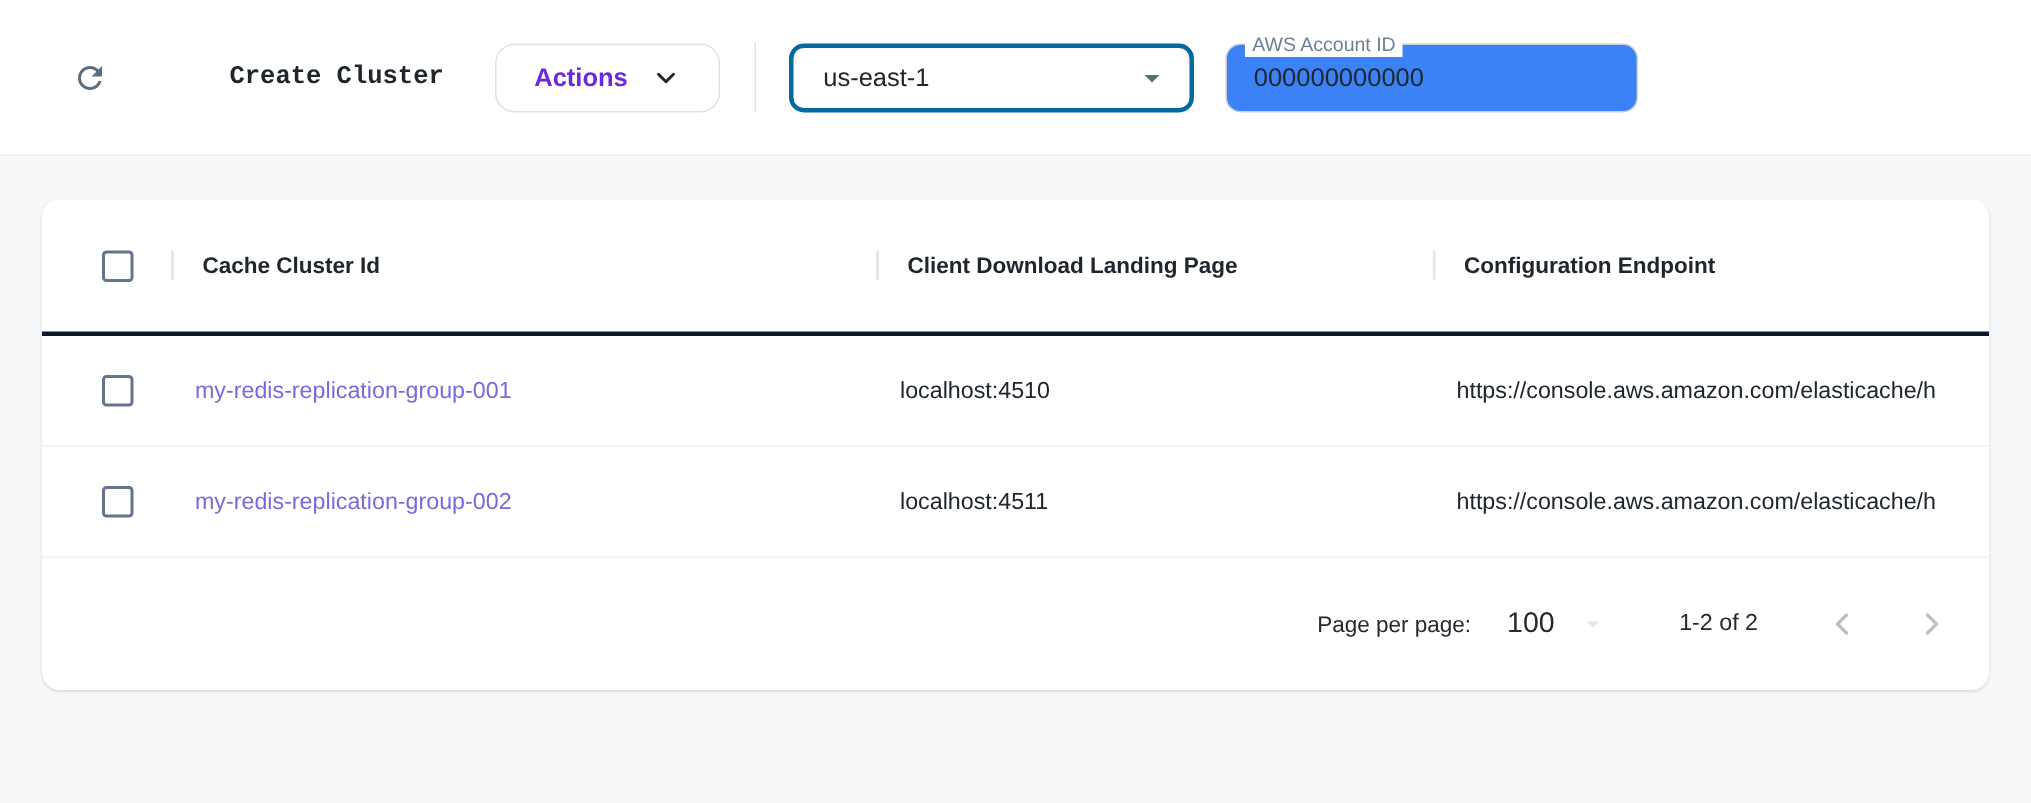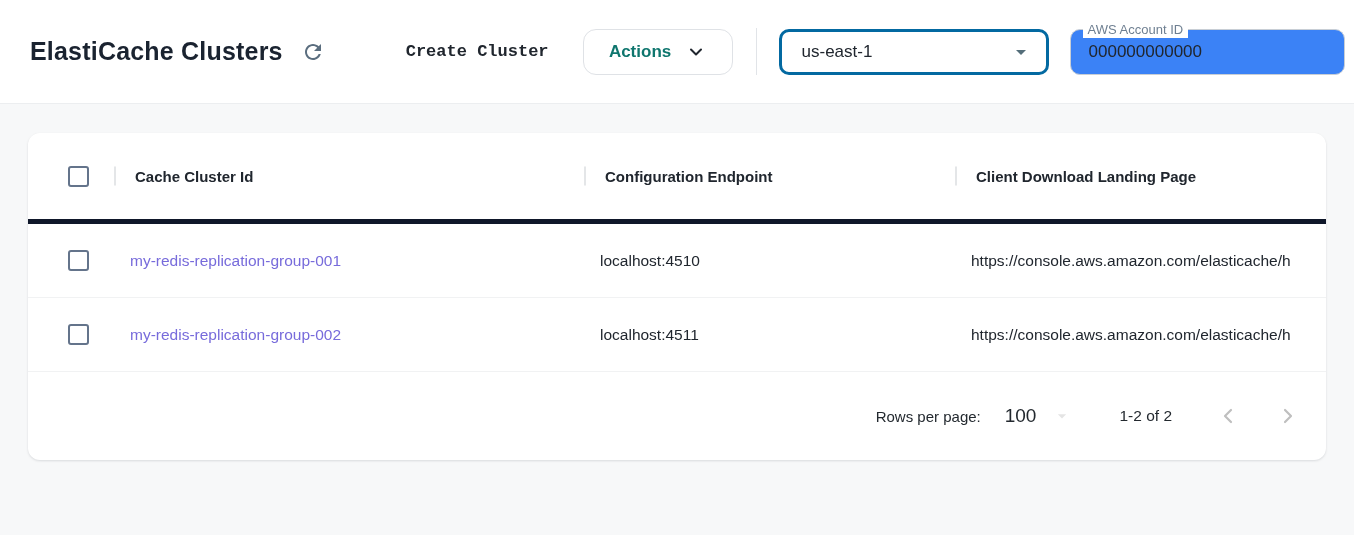--- a/index.html
+++ b/index.html
@@ -48,21 +48,21 @@
     margin-left:34px;
     width:150px; height:46px;
     background:#fff;
     border:1px solid #dfe2e6;
     border-radius:13px;
     display:flex; align-items:center; justify-content:center;
     gap:15px;
     font-family:inherit;
     font-size:17px;
     font-weight:600;
-    color:#0f766e;
+    color:#6d28d9;
     cursor:pointer;
   }
   .vdivider {
     margin-left:23px;
     width:1px; height:47px;
     background:#e1e4e8;
   }
   .region-select {
     margin-left:22px;
     width:270px; height:46px;
@@ -111,21 +111,21 @@
     background:#ffffff;
     border-radius:12px;
     box-shadow:0 1px 2px rgba(16,24,40,.05), 0 1px 3px rgba(16,24,40,.08);
     overflow:hidden;
   }
   .grid-row {
     display:grid;
     grid-template-columns:86px 470px 371px 371px;
     align-items:center;
   }
-  .thead { height:91px; border-bottom:5px solid #0f172a; }
+  .thead { height:91px; border-bottom:3px solid #0f172a; }
   .trow  { height:74px; border-bottom:1px solid #f1f2f3; }
   .trow:last-of-type { height:73px; }
 
   .cb-cell { display:flex; justify-content:flex-start; padding-left:40px; }
   .checkbox {
     width:21px; height:21px;
     border:2px solid #64748b;
     border-radius:3px;
     background:#fff;
     cursor:pointer;
@@ -187,21 +187,20 @@
     width:24px; height:24px;
     border:none; background:transparent;
     display:flex; align-items:center; justify-content:center;
     cursor:default;
   }
 </style>
 </head>
 <body>
 
 <div class="topbar">
-  <div class="page-title">ElastiCache Clusters</div>
 
   <button class="refresh-btn">
     <span style="display:flex">
       <svg width="24" height="24" viewBox="0 0 24 24" fill="#5b6e7f">
         <path d="M17.65 6.35C16.2 4.9 14.21 4 12 4c-4.42 0-7.99 3.58-8 8s3.57 8 8 8c3.73 0 6.84-2.55 7.73-6h-2.08c-.82 2.33-3.04 4-5.65 4-3.31 0-6-2.69-6-6s2.69-6 6-6c1.66 0 3.14.69 4.22 1.78L13 11h7V4l-2.35 2.35z"></path>
       </svg>
     </span>
   </button>
 
   <button class="create-cluster">Create Cluster</button>
@@ -232,22 +231,22 @@
   </div>
 </div>
 
 <div class="card">
 
   <div class="grid-row thead">
     <div class="cb-cell">
       <div class="checkbox"></div>
     </div>
     <div class="th-cell">Cache Cluster Id</div>
+    <div class="th-cell">Client Download Landing Page</div>
     <div class="th-cell">Configuration Endpoint</div>
-    <div class="th-cell">Client Download Landing Page</div>
   </div>
 
   <div class="grid-row trow">
     <div class="cb-cell">
       <div class="checkbox"></div>
     </div>
     <div class="td-cell">
       <a class="cluster-link">my-redis-replication-group-001</a>
     </div>
     <div class="td-cell">localhost:4510</div>
@@ -259,21 +258,21 @@
       <div class="checkbox"></div>
     </div>
     <div class="td-cell">
       <a class="cluster-link">my-redis-replication-group-002</a>
     </div>
     <div class="td-cell">localhost:4511</div>
     <div class="td-cell">https://console.aws.amazon.com/elasticache/h</div>
   </div>
 
   <div class="pagination">
-    <span class="rpp-label">Rows per page:</span>
+    <span class="rpp-label">Page per page:</span>
 
     <div class="rpp-select">
       <span class="rpp-value">100</span>
       <span style="display:flex">
         <svg width="20" height="20" viewBox="0 0 24 24" fill="#e4e4e4">
           <path d="M7 10l5 5 5-5z"></path>
         </svg>
       </span>
     </div>
 

